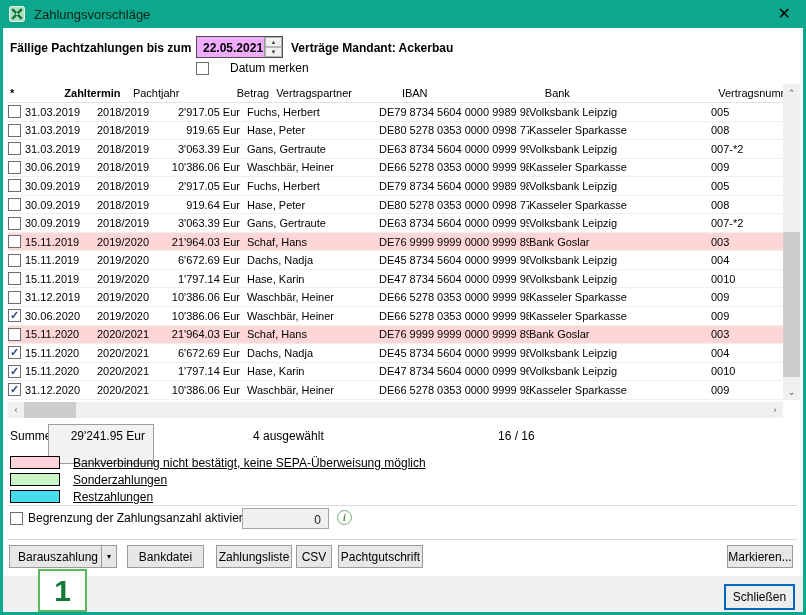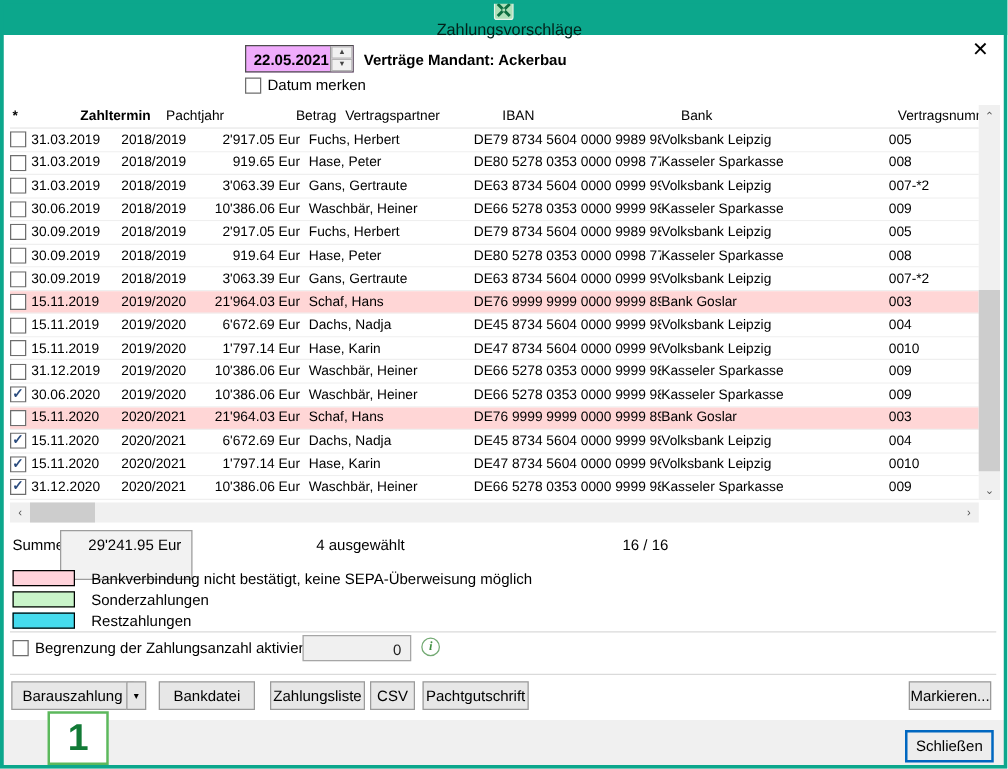--- a/index.html
+++ b/index.html
@@ -1,33 +1,33 @@
 <!DOCTYPE html>
 <html style="--titlebar: #0ca78c; --row-highlight: #ffd6d6; --marker-green: #5cb85c; --default-button-border: #0067c0;"><head>
 <meta charset="utf-8">
 <style>
   html,body { margin:0; padding:0; }
   body { font-family:"Liberation Sans",sans-serif; }
   .window { position:relative; width:806px; height:615px; background:#fff; overflow:hidden; font-size:12px; color:#000; }
   .frame { position:absolute; inset:0; border:3px solid var(--titlebar,#0ca78c); pointer-events:none; z-index:50; box-sizing:border-box; }
 
   
-  .titlebar { position:absolute; left:0; top:0; width:100%; height:28px; background:var(--titlebar,#0ca78c); display:flex; align-items:center; padding:0 9px; box-sizing:border-box; z-index:10;flex-direction:column; }
+  .titlebar { position:absolute; left:0; top:0; width:100%; height:28px; background:var(--titlebar,#0ca78c); display:flex; align-items:center; padding:0 9px; box-sizing:border-box; z-index:10; }
   .app-icon { width:16px; height:16px; flex:0 0 auto; }
   .title-text { margin-left:9px; font-size:13px; color:#03211a; }
   .close-btn { margin-left:auto; font-size:16px; line-height:1; color:#000; cursor:pointer; padding:2px 6px; }
 
   
   [data-name="due-date-label"] { position:absolute; left:10px; top:41px; font-weight:bold; }
   [data-name="due-date-field"] { position:absolute; left:196px; top:36px; width:87px; height:22px; border:1px solid #4d4d4d; display:flex; box-sizing:border-box; background:#f0abfc; }
   .date-text { flex:1; font-weight:bold; padding:4px 0 0 6px; font-size:12px; }
   .spinner { width:17px; display:flex; flex-direction:column; border-left:1px solid #999; }
   .spin-btn { flex:1; display:flex; align-items:center; justify-content:center; font-size:6px; color:#444; background:#f1f1f1; border:1px solid #b5b5b5; box-sizing:border-box; cursor:pointer; }
   [data-name="mandant-label"] { position:absolute; left:291px; top:41px; font-weight:bold; }
-  [data-name="remember-date-checkbox"] { position:absolute; left:196px; top:61px; display:flex; align-items:center; gap:5px; cursor:pointer; }
+  [data-name="remember-date-checkbox"] { position:absolute; left:196px; top:61px; display:flex; align-items:center; gap:21px; cursor:pointer; }
 
   
   .cb { width:13px; height:13px; border:1px solid #6e6e6e; background:#fff; display:inline-flex; align-items:center; justify-content:center; box-sizing:border-box; flex:0 0 auto; }
   .cb.checked::before { content:"✓"; font-size:11px; line-height:1; color:#2b4c7e; font-weight:bold; }
 
   
   [data-name="payments-table"] { position:absolute; left:8px; top:84px; width:792px; height:334px; font-size:11px; }
   .thead { display:flex; align-items:center; height:19px; width:775px; border-bottom:1px solid #e3e3e3; box-sizing:border-box; }
   .trow { display:flex; align-items:center; height:18.56px; width:775px; border-bottom:1px solid #efefef; box-sizing:border-box; background:#fff; }
   .trow.hl { background:var(--row-highlight,#ffd6d6); }
@@ -54,21 +54,21 @@
   .v-thumb { position:absolute; left:0; top:148px; width:17px; height:145px; background:#cdcdcd; cursor:pointer; }
   .h-thumb { position:absolute; left:16px; top:0; width:52px; height:16px; background:#cdcdcd; cursor:pointer; }
 
   
   [data-name="sum-label"] { position:absolute; left:10px; top:429px; }
   [data-name="sum-field"] { position:absolute; left:48px; top:424px; width:106px; height:40px; border:1px solid #9d9d9d; background:#f2f2f2; text-align:right; padding:4px 8px 0 0; box-sizing:border-box; }
   [data-name="selected-count"] { position:absolute; left:253px; top:429px; }
   [data-name="row-count"] { position:absolute; left:498px; top:429px; }
 
   
-  [data-name="legend"] { position:absolute; left:10px; top:454px; }
+  [data-name="legend"] { position:absolute; left:10px; top:454px;text-decoration:underline; }
   .legend-item { display:flex; align-items:center; height:17px; }
   .swatch { width:50px; height:13px; border:1px solid #000; margin-right:13px; flex:0 0 auto; box-sizing:border-box; }
 
   .sep { position:absolute; left:8px; width:789px; height:1px; background:#dadada; }
   .sep1 { top:505px; }
   .sep2 { top:539px; }
 
   
   [data-name="limit-checkbox-row"] { position:absolute; left:10px; top:511px; display:flex; align-items:center; gap:5px; cursor:pointer; }
   [data-name="limit-input"] { position:absolute; left:242px; top:508px; width:87px; height:21px; background:#f0f0f0; border:1px solid #a6a6a6; text-align:right; padding:4px 7px 0 0; box-sizing:border-box; color:#222; }
@@ -99,20 +99,21 @@
       <svg width="16" height="16" viewBox="0 0 16 16">
         <rect x="0.5" y="0.5" width="15" height="15" rx="2" fill="#aee0b9" stroke="#e8f5ec"></rect>
         <path d="M3.2 3.2 L12.8 12.8 M12.8 3.2 L3.2 12.8" stroke="#0e6f41" stroke-width="2.4"></path>
         <rect x="6.9" y="6.9" width="2.2" height="2.2" fill="#aee0b9"></rect>
       </svg>
     </span>
     <span class="title-text" data-name="window-title">Zahlungsvorschläge</span>
     <span class="close-btn" data-name="close-icon">✕</span>
   </div>
 
+  <div data-name="due-date-label">Fällige Pachtzahlungen bis zum</div>
   <div data-name="due-date-field">
     <span class="date-text" data-name="due-date-value">22.05.2021</span>
     <span class="spinner" data-name="date-spinner">
       <span class="spin-btn" data-name="date-spin-up-icon">▲</span>
       <span class="spin-btn" data-name="date-spin-down-icon">▼</span>
     </span>
   </div>
   <div data-name="mandant-label">Verträge Mandant: Ackerbau</div>
   <div data-name="remember-date-checkbox">
     <span class="cb" data-name="remember-date-checkbox-box"></span>

